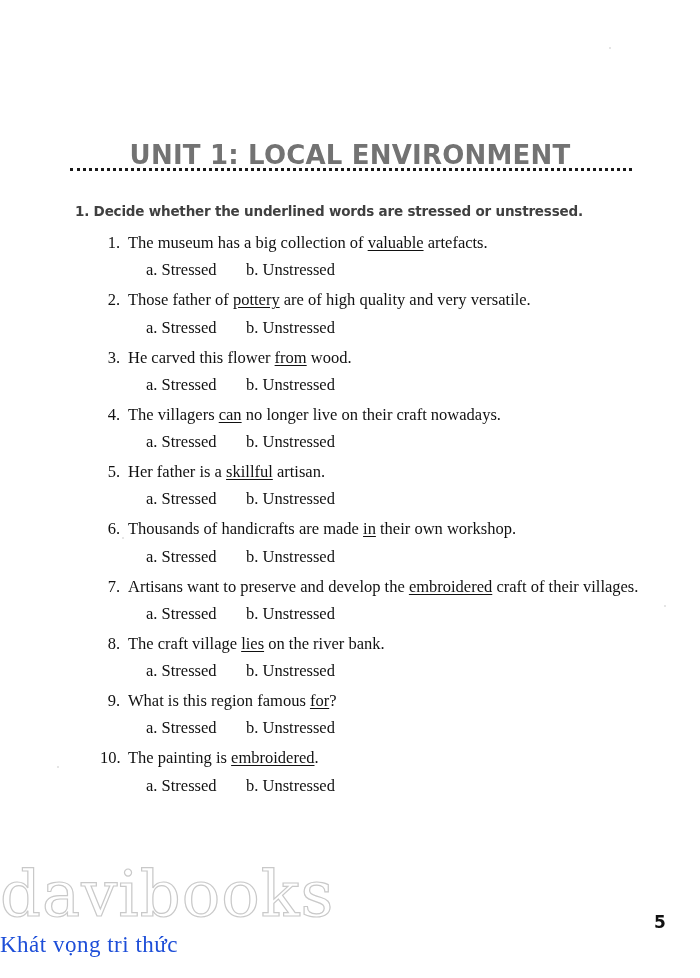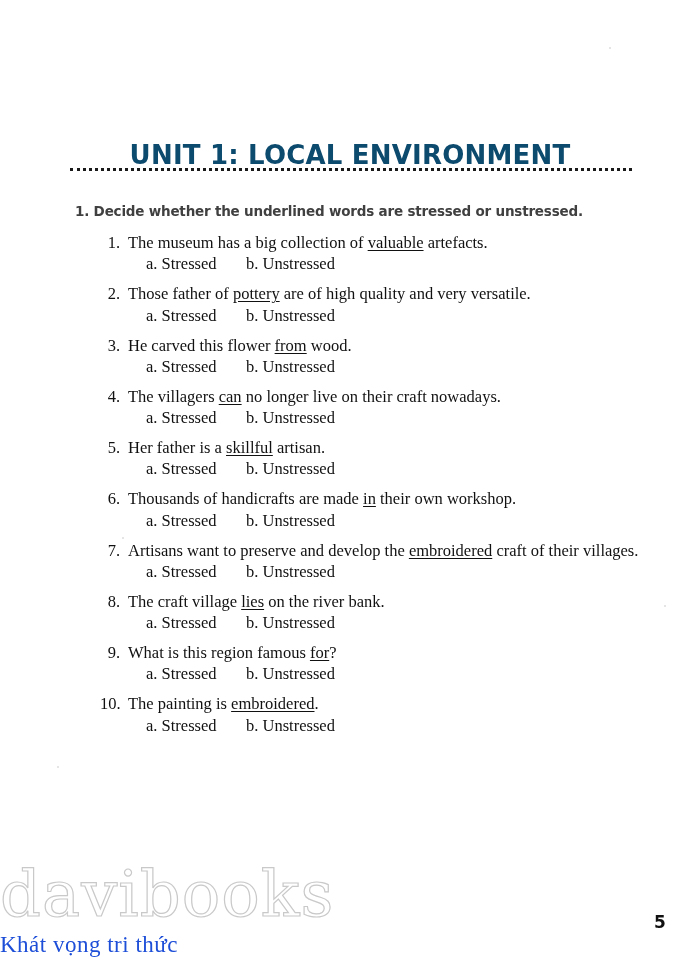--- a/index.html
+++ b/index.html
@@ -26,21 +26,21 @@
   .title {
     position: absolute;
     top: 123px;
     left: 0;
     width: 700px;
     text-align: center;
     font-family: "DejaVu Sans", sans-serif;
     font-weight: bold;
     font-size: 26px;
     letter-spacing: 0.2px;
-    color: #0c4a6e;
+    color: #737373;
   }
   .dotted-rule {
     position: absolute;
     top: 160px;
     left: 70px;
     width: 562px;
     height: 8px;
     border-bottom: 3px dotted #1a1a1a;
   }
 
@@ -82,20 +82,21 @@
   }
   .qtext {
     flex: 1;
   }
   .qtext u {
     text-decoration: underline;
     text-underline-offset: 2px;
     text-align: center;
   }
   .options {
+    margin-top: 6px;
     margin-left: 46px;
     font-size: 16.5px;
     display: flex;
   }
   .opt-a {
     width: 100px;
   }
   .opt-b {
   }
 

